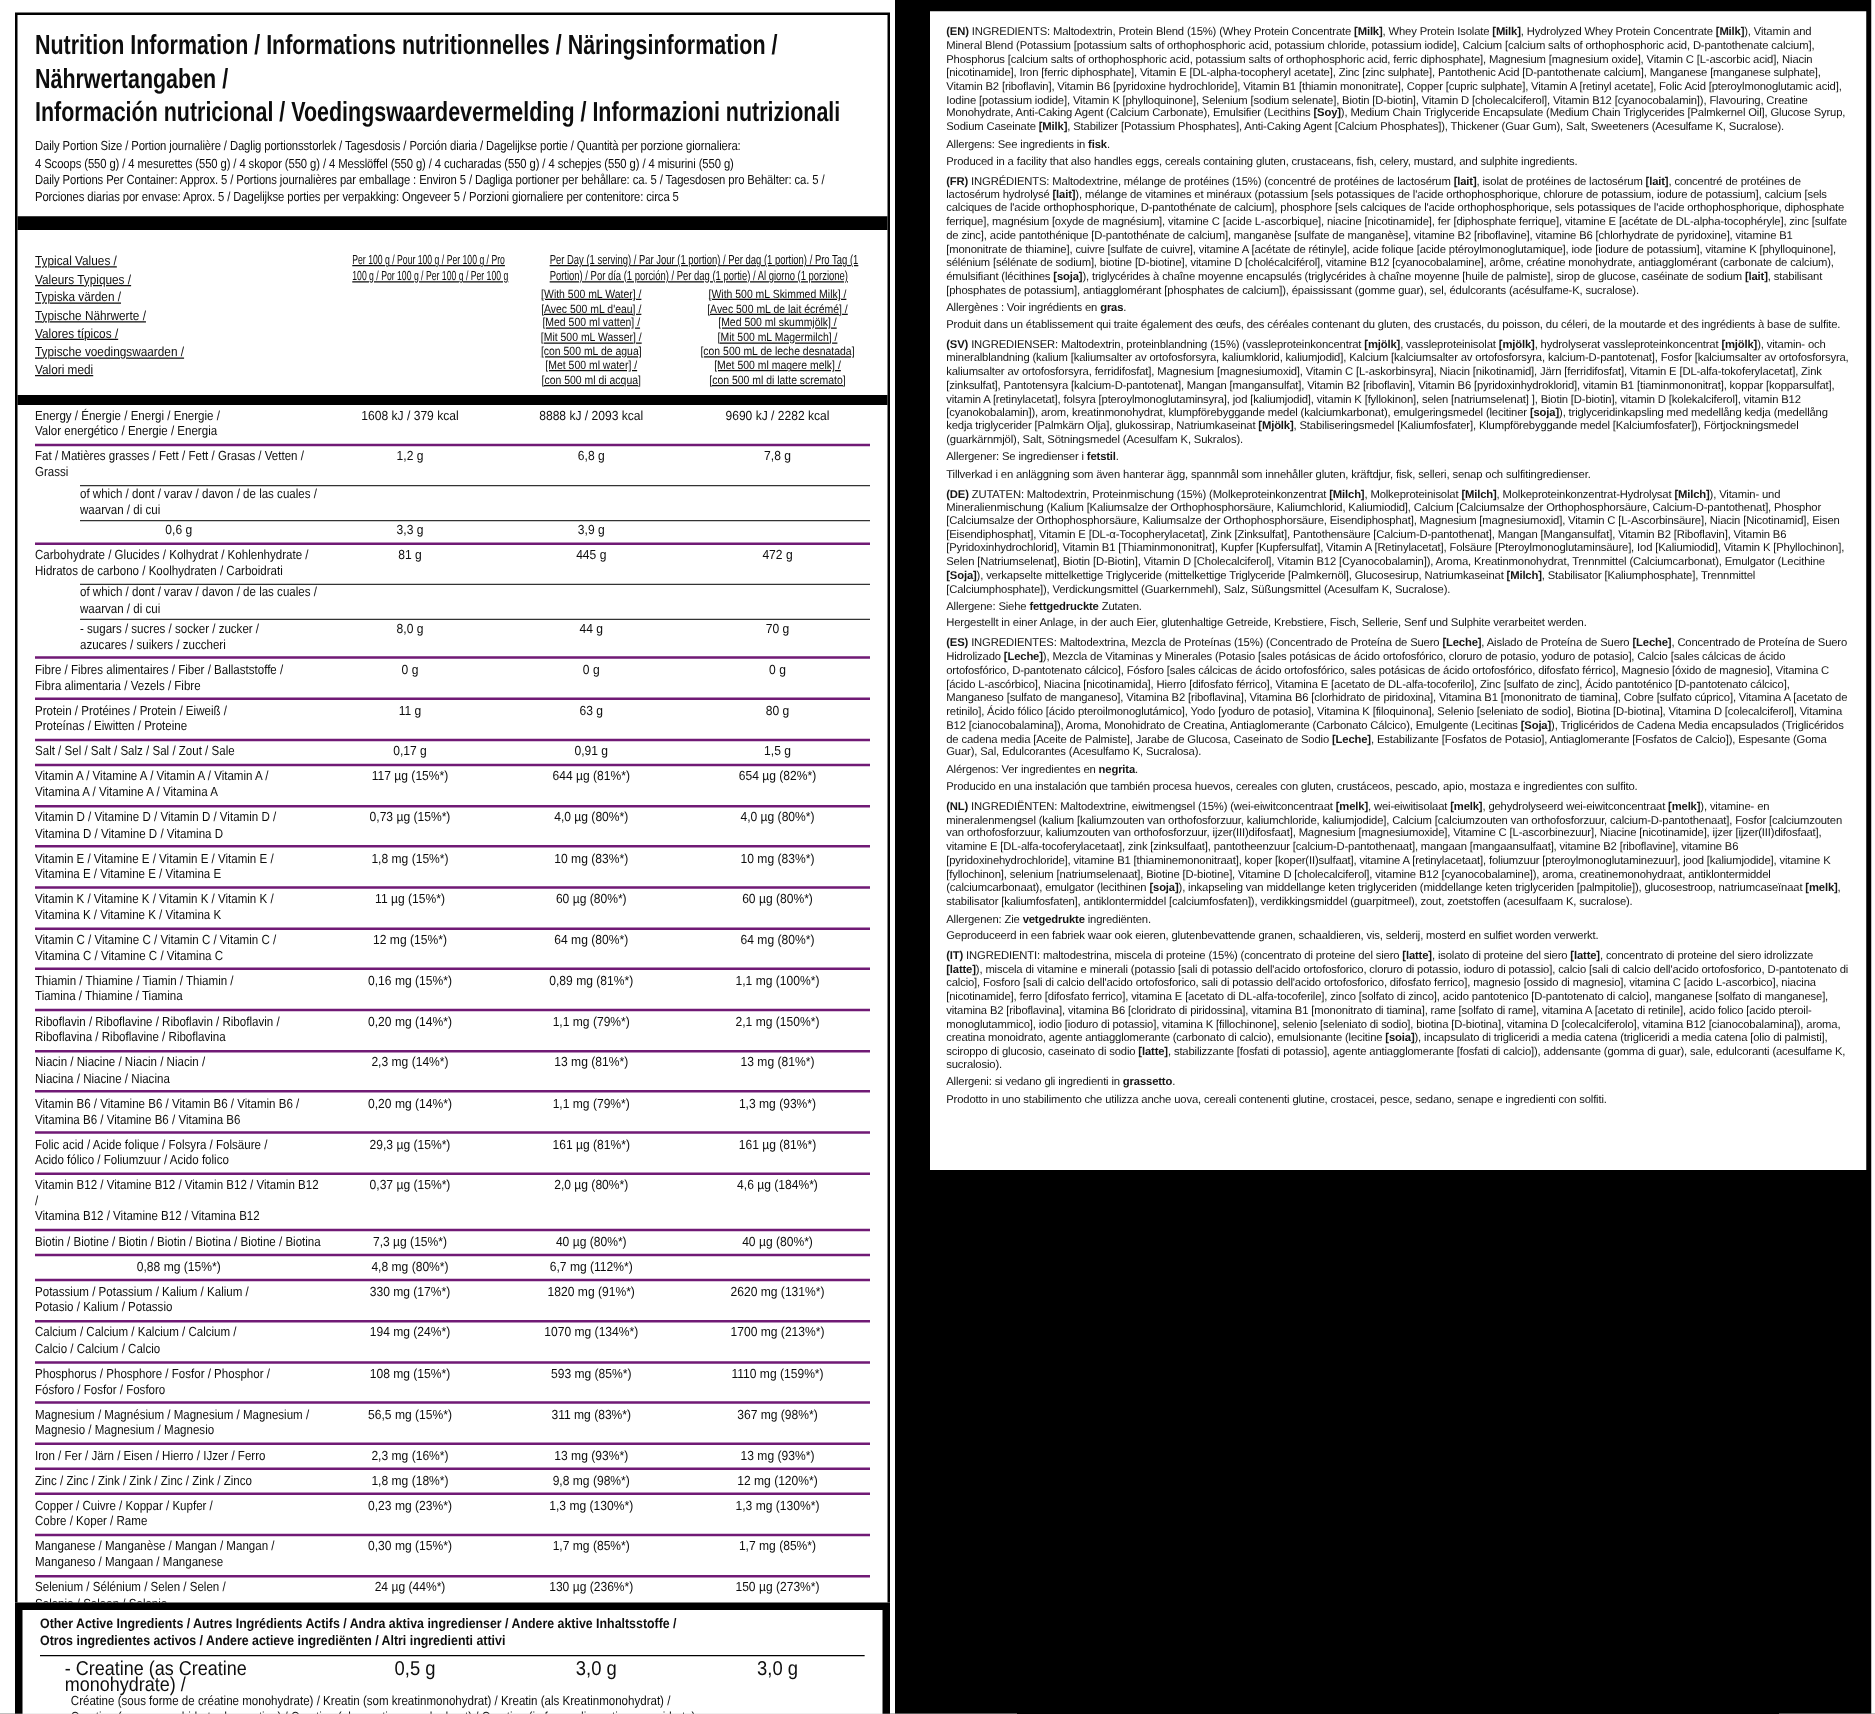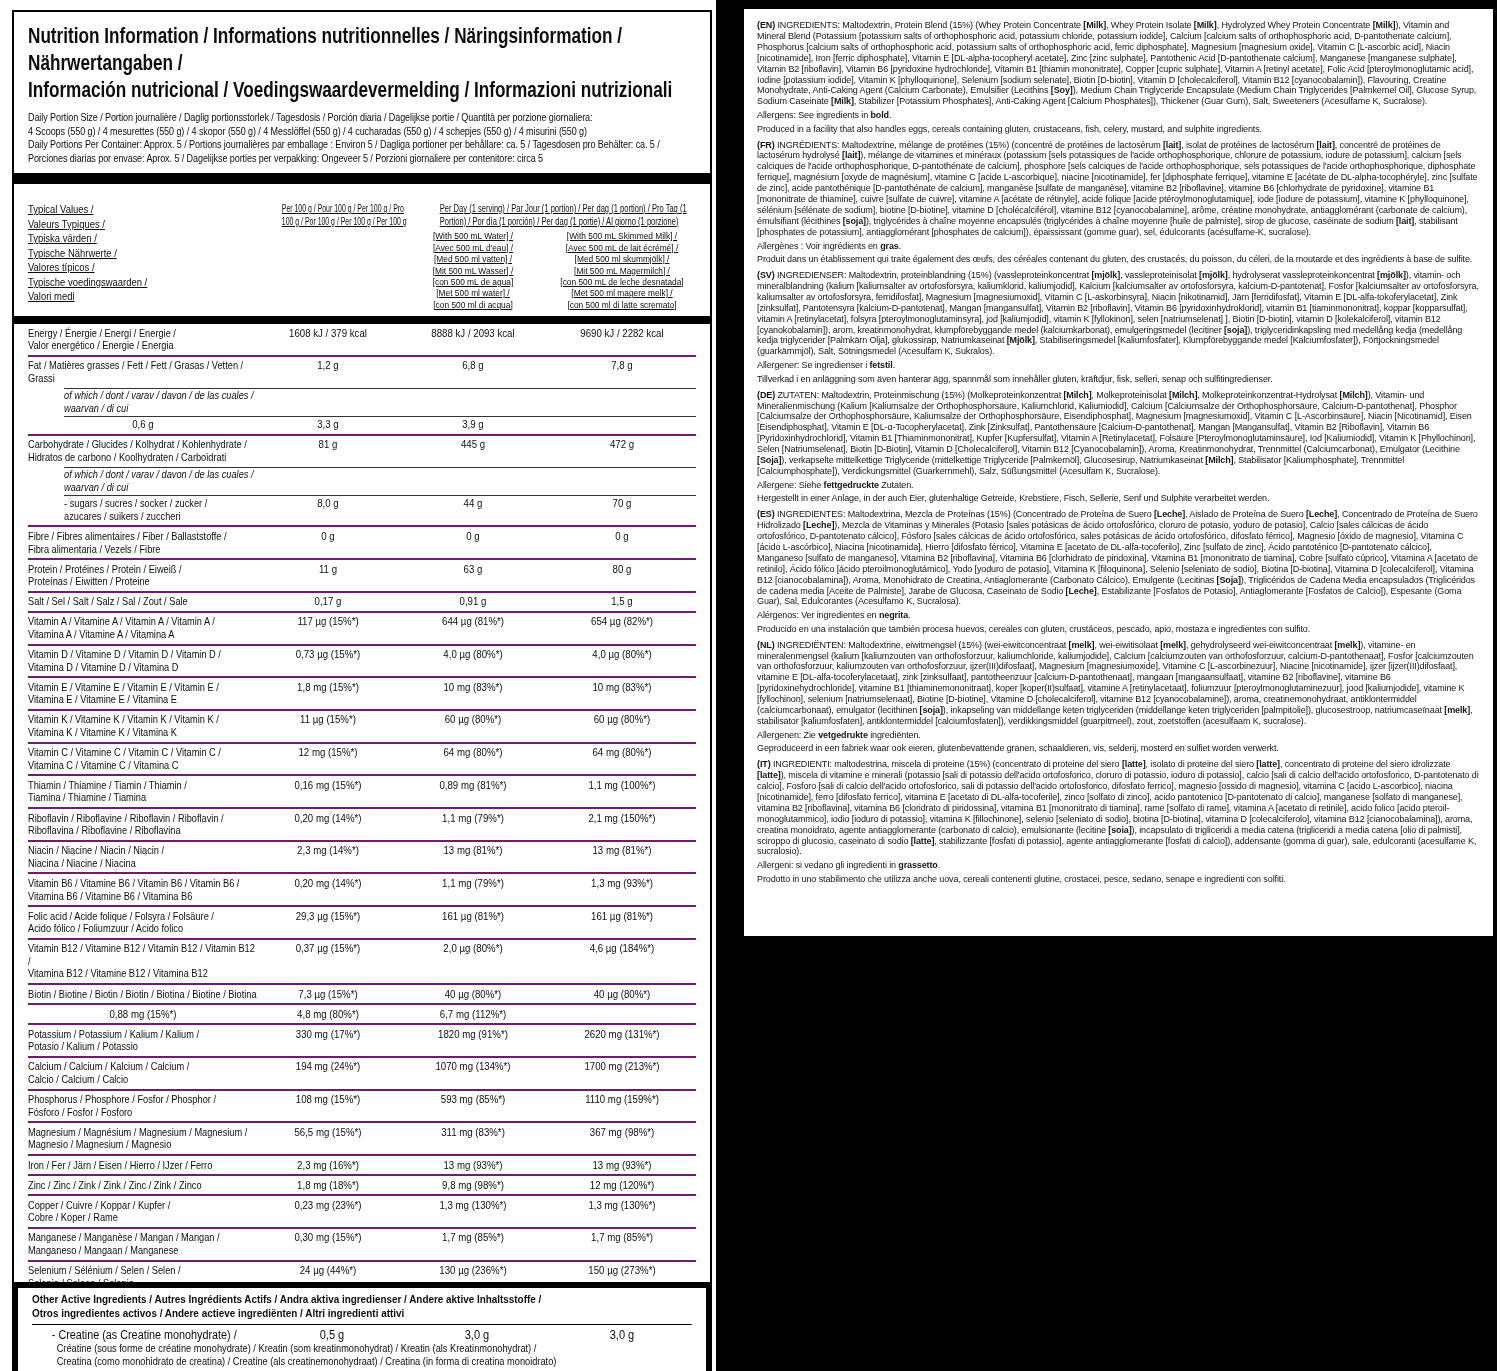--- a/index.html
+++ b/index.html
@@ -40,35 +40,35 @@
     display:grid;grid-template-columns:230px 140px 150px 1fr;
     border-top:2px solid #701a75;padding:2.5px 0 3px 0;position:relative;
     font-size:10.5px;line-height:12.6px;align-items:start;
   }
   .row.first{border-top:none;}
   .row.sub{border-top:none;}
   .row.sub::before{content:"";position:absolute;left:36px;right:0;top:0;border-top:1.2px solid #333;}
   .row .lbl{overflow:visible;}
   .row.sub .lbl{padding-left:36px;}
   .row .lbl .lbl-in{display:block;transform:scaleX(0.88);transform-origin:0 0;width:114%;white-space:pre-line;}
-  .row.it{font-style:italic;padding-top:1.5px;padding-bottom:1.5px;}
+  .row.it{padding-top:1.5px;padding-bottom:1.5px;}
   .row .val{text-align:center;transform:scaleX(0.92);}
   
   .secondary-box{
     position:absolute;left:12px;top:1282px;width:700px;box-sizing:border-box;
     border:6px solid #000000;background:#fff;
   }
   .sec-head{
     font-weight:bold;font-size:11px;line-height:13.6px;padding-top:5px;
     border-bottom:1.6px solid #000;padding-bottom:4px;
     transform:scaleX(0.9);transform-origin:0 0;width:111%;white-space:pre-line;
   }
   .sec-row{
     display:grid;grid-template-columns:230px 140px 150px 1fr;
-    font-size:12px;line-height:13px;padding-top:4px;align-items:start;
+    font-size:16px;line-height:13px;padding-top:4px;align-items:start;
   }
   .sec-row .lbl{padding-left:22px;transform:scaleX(0.9);transform-origin:0 0;}
   .sec-row .val{text-align:center;transform:scaleX(0.92);}
   .sec-cont{
     font-size:10.5px;line-height:13px;padding-left:28px;padding-bottom:6px;
     transform:scaleX(0.88);transform-origin:0 0;width:112%;white-space:pre-line;
   }
   
   .right-panel{position:absolute;left:716px;top:0;width:781px;height:1371px;background:#000;}
   .ing-box{
@@ -375,21 +375,21 @@
         <div class="val">3,0 g</div>
       </div>
       <div class="sec-cont">Créatine (sous forme de créatine monohydrate) / Kreatin (som kreatinmonohydrat) / Kreatin (als Kreatinmonohydrat) /<br>Creatina (como monohidrato de creatina) / Creatine (als creatinemonohydraat) / Creatina (in forma di creatina monoidrato)</div>
     </div>
   </div>
 
   <div class="right-panel">
     <div class="ing-box" id="ing-box">
         <div class="ing-section">
           <p class="ing"><b>(EN)</b> INGREDIENTS: Maltodextrin, Protein Blend (15%) (Whey Protein Concentrate <b>[Milk]</b>, Whey Protein Isolate <b>[Milk]</b>, Hydrolyzed Whey Protein Concentrate <b>[Milk]</b>), Vitamin and Mineral Blend (Potassium [potassium salts of orthophosphoric acid, potassium chloride, potassium iodide], Calcium [calcium salts of orthophosphoric acid, D-pantothenate calcium], Phosphorus [calcium salts of orthophosphoric acid, potassium salts of orthophosphoric acid, ferric diphosphate], Magnesium [magnesium oxide], Vitamin C [L-ascorbic acid], Niacin [nicotinamide], Iron [ferric diphosphate], Vitamin E [DL-alpha-tocopheryl acetate], Zinc [zinc sulphate], Pantothenic Acid [D-pantothenate calcium], Manganese [manganese sulphate], Vitamin B2 [riboflavin], Vitamin B6 [pyridoxine hydrochloride], Vitamin B1 [thiamin mononitrate], Copper [cupric sulphate], Vitamin A [retinyl acetate], Folic Acid [pteroylmonoglutamic acid], Iodine [potassium iodide], Vitamin K [phylloquinone], Selenium [sodium selenate], Biotin [D-biotin], Vitamin D [cholecalciferol], Vitamin B12 [cyanocobalamin]), Flavouring, Creatine Monohydrate, Anti-Caking Agent (Calcium Carbonate), Emulsifier (Lecithins <b>[Soy]</b>), Medium Chain Triglyceride Encapsulate (Medium Chain Triglycerides [Palmkernel Oil], Glucose Syrup, Sodium Caseinate <b>[Milk]</b>, Stabilizer [Potassium Phosphates], Anti-Caking Agent [Calcium Phosphates]), Thickener (Guar Gum), Salt, Sweeteners (Acesulfame K, Sucralose).</p>
-          <p class="allergen">Allergens: See ingredients in <b>bold</b>.</p>
+          <p class="allergen">Allergens: See ingredients in <b>fisk</b>.</p>
           <p class="facility">Produced in a facility that also handles eggs, cereals containing gluten, crustaceans, fish, celery, mustard, and sulphite ingredients.</p>
         </div>
         <div class="ing-section">
           <p class="ing"><b>(FR)</b> INGRÉDIENTS: Maltodextrine, mélange de protéines (15%) (concentré de protéines de lactosérum <b>[lait]</b>, isolat de protéines de lactosérum <b>[lait]</b>, concentré de protéines de lactosérum hydrolysé <b>[lait]</b>), mélange de vitamines et minéraux (potassium [sels potassiques de l'acide orthophosphorique, chlorure de potassium, iodure de potassium], calcium [sels calciques de l'acide orthophosphorique, D-pantothénate de calcium], phosphore [sels calciques de l'acide orthophosphorique, sels potassiques de l'acide orthophosphorique, diphosphate ferrique], magnésium [oxyde de magnésium], vitamine C [acide L-ascorbique], niacine [nicotinamide], fer [diphosphate ferrique], vitamine E [acétate de DL-alpha-tocophéryle], zinc [sulfate de zinc], acide pantothénique [D-pantothénate de calcium], manganèse [sulfate de manganèse], vitamine B2 [riboflavine], vitamine B6 [chlorhydrate de pyridoxine], vitamine B1 [mononitrate de thiamine], cuivre [sulfate de cuivre], vitamine A [acétate de rétinyle], acide folique [acide ptéroylmonoglutamique], iode [iodure de potassium], vitamine K [phylloquinone], sélénium [sélénate de sodium], biotine [D-biotine], vitamine D [cholécalciférol], vitamine B12 [cyanocobalamine], arôme, créatine monohydrate, antiagglomérant (carbonate de calcium), émulsifiant (lécithines <b>[soja]</b>), triglycérides à chaîne moyenne encapsulés (triglycérides à chaîne moyenne [huile de palmiste], sirop de glucose, caséinate de sodium <b>[lait]</b>, stabilisant [phosphates de potassium], antiagglomérant [phosphates de calcium]), épaississant (gomme guar), sel, édulcorants (acésulfame-K, sucralose).</p>
           <p class="allergen">Allergènes : Voir ingrédients en <b>gras</b>.</p>
           <p class="facility">Produit dans un établissement qui traite également des œufs, des céréales contenant du gluten, des crustacés, du poisson, du céleri, de la moutarde et des ingrédients à base de sulfite.</p>
         </div>
         <div class="ing-section">
           <p class="ing"><b>(SV)</b> INGREDIENSER: Maltodextrin, proteinblandning (15%) (vassleproteinkoncentrat <b>[mjölk]</b>, vassleproteinisolat <b>[mjölk]</b>, hydrolyserat vassleproteinkoncentrat <b>[mjölk]</b>), vitamin- och mineralblandning (kalium [kaliumsalter av ortofosforsyra, kaliumklorid, kaliumjodid], Kalcium [kalciumsalter av ortofosforsyra, kalcium-D-pantotenat], Fosfor [kalciumsalter av ortofosforsyra, kaliumsalter av ortofosforsyra, ferridifosfat], Magnesium [magnesiumoxid], Vitamin C [L-askorbinsyra], Niacin [nikotinamid], Järn [ferridifosfat], Vitamin E [DL-alfa-tokoferylacetat], Zink [zinksulfat], Pantotensyra [kalcium-D-pantotenat], Mangan [mangansulfat], Vitamin B2 [riboflavin], Vitamin B6 [pyridoxinhydroklorid], vitamin B1 [tiaminmononitrat], koppar [kopparsulfat], vitamin A [retinylacetat], folsyra [pteroylmonoglutaminsyra], jod [kaliumjodid], vitamin K [fyllokinon], selen [natriumselenat] ], Biotin [D-biotin], vitamin D [kolekalciferol], vitamin B12 [cyanokobalamin]), arom, kreatinmonohydrat, klumpförebyggande medel (kalciumkarbonat), emulgeringsmedel (lecitiner <b>[soja]</b>), triglyceridinkapsling med medellång kedja (medellång kedja triglycerider [Palmkärn Olja], glukossirap, Natriumkaseinat <b>[Mjölk]</b>, Stabiliseringsmedel [Kaliumfosfater], Klumpförebyggande medel [Kalciumfosfater]), Förtjockningsmedel (guarkärnmjöl), Salt, Sötningsmedel (Acesulfam K, Sukralos).</p>
           <p class="allergen">Allergener: Se ingredienser i <b>fetstil</b>.</p>

